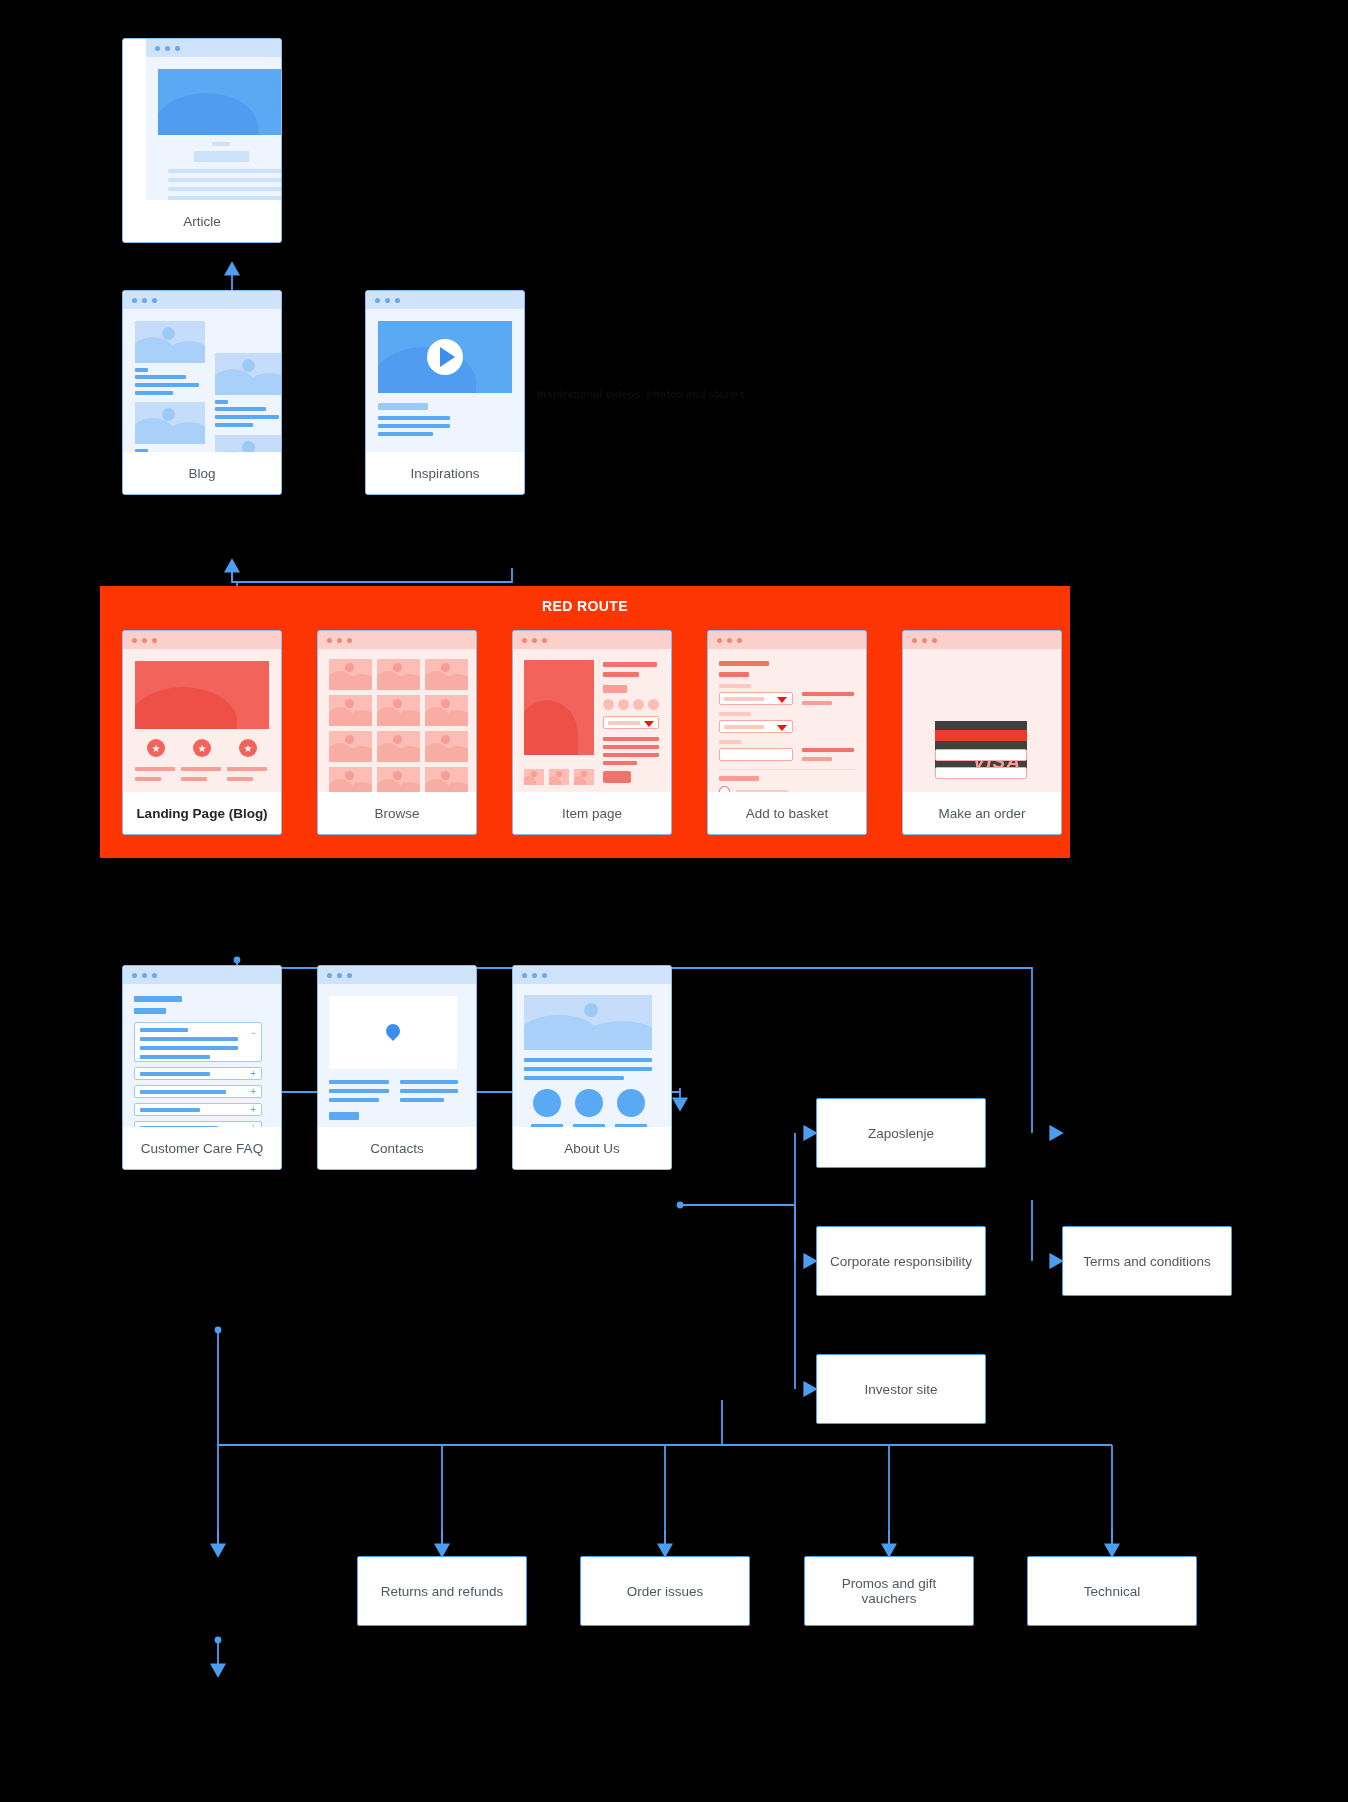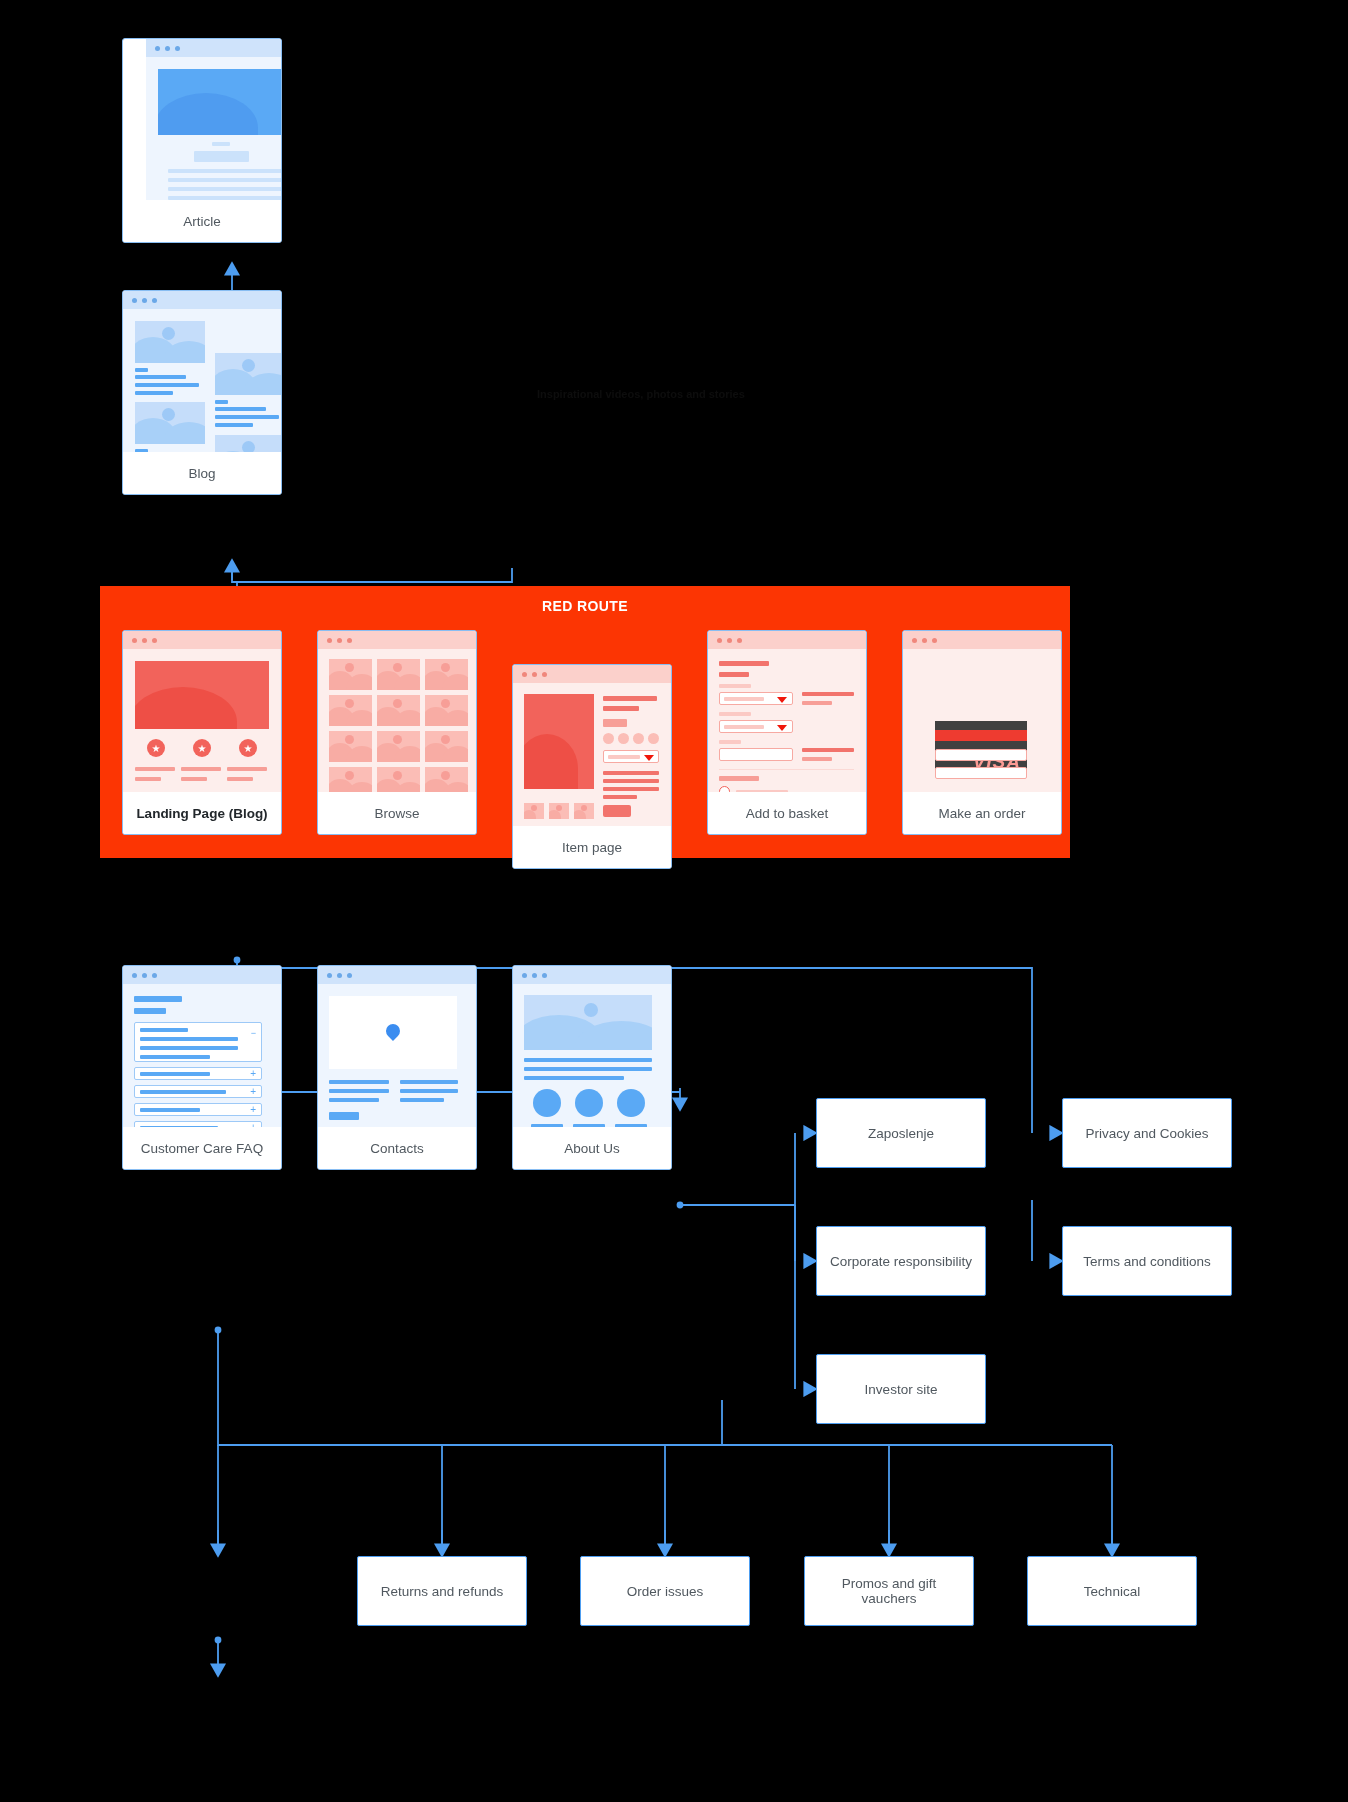--- a/index.html
+++ b/index.html
@@ -216,20 +216,40 @@
 
       <div class="ph" style="left:92px;top:126px;width:70px;height:40px;">
         <div class="sun" style="left:27px;top:6px;width:13px;height:13px;"></div>
         <div class="hill" style="left:-6px;top:16px;width:48px;height:40px;"></div>
         <div class="hill" style="left:28px;top:20px;width:52px;height:40px;"></div>
       </div>
     </div>
     <div class="caption">Blog</div>
   </div>
 
+  <div class="card" style="left:365px;top:290px;width:160px;height:205px;">
+    <div class="chrome">
+      <span class="dot"></span>
+      <span class="dot"></span>
+      <span class="dot"></span>
+    </div>
+    <div class="body" style="height:163px;">
+      <div class="hero" style="left:12px;top:12px;width:134px;height:72px;">
+        <div class="hill2" style="left:-6px;top:26px;width:104px;height:72px;"></div>
+      </div>
+      <div class="play" style="left:61px;top:30px;width:36px;height:36px;">
+          <i></i>
+        </div>
+      <div class="bar" style="left:12px;top:94px;width:50px;height:7px;"></div>
+      <div class="bar d" style="left:12px;top:107px;width:72px;height:4px;"></div>
+      <div class="bar d" style="left:12px;top:115px;width:72px;height:4px;"></div>
+      <div class="bar d" style="left:12px;top:123px;width:55px;height:4px;"></div>
+    </div>
+    <div class="caption">Inspirations</div>
+  </div>
 
   <div class="note" style="left:537px;top:388px;">Inspirational videos, photos and stories</div>
 
   <div class="band" style="left:100px;top:586px;width:970px;height:272px;"></div>
   <div class="band-title" style="left:100px;top:598px;width:970px;">RED ROUTE</div>
 
   <div class="card red bold" style="left:122px;top:630px;width:160px;height:205px;">
     <div class="chrome">
       <span class="dot"></span>
       <span class="dot"></span>
@@ -319,21 +339,21 @@
         </div>
       <div class="rph" style="left:107px;top:118px;width:43px;height:31px;">
           <div class="sun" style="left:16px;top:4px;width:9px;height:9px;"></div>
           <div class="hill" style="left:-4px;top:12px;width:30px;height:30px;"></div>
           <div class="hill" style="left:17px;top:15px;width:32px;height:30px;"></div>
         </div>
     </div>
     <div class="caption">Browse</div>
   </div>
 
-  <div class="card red" style="left:512px;top:630px;width:160px;height:205px;margin-top:34px;">
+  <div class="card red" style="left:512px;top:630px;width:160px;height:205px;">
     <div class="chrome">
       <span class="dot"></span>
       <span class="dot"></span>
       <span class="dot"></span>
     </div>
     <div class="body" style="height:163px;">
       <div class="rhero" style="left:11px;top:11px;width:70px;height:95px;">
         <div class="hill2" style="left:-8px;top:40px;width:62px;height:70px;"></div>
       </div>
       <div class="rbar" style="left:90px;top:13px;width:54px;height:5px;"></div>
@@ -501,21 +521,20 @@
       <div class="bar d" style="left:60px;top:140px;width:32px;height:4px;"></div>
       <div class="bar d" style="left:102px;top:140px;width:32px;height:4px;"></div>
     </div>
     <div class="caption">About Us</div>
   </div>
 
   <div class="box" style="left:816px;top:1098px;width:170px;height:70px;">Zaposlenje</div>
   <div class="box" style="left:816px;top:1226px;width:170px;height:70px;">Corporate responsibility</div>
   <div class="box" style="left:816px;top:1354px;width:170px;height:70px;">Investor site</div>
 
-  <div class="box" style="left:1062px;top:1098px;width:170px;height:70px;">Privacy and Cookies</div>
   <div class="box" style="left:1062px;top:1226px;width:170px;height:70px;">Terms and conditions</div>
 
   <div class="box" style="left:357px;top:1556px;width:170px;height:70px;">Returns and refunds</div>
   <div class="box" style="left:580px;top:1556px;width:170px;height:70px;">Order issues</div>
   <div class="box" style="left:804px;top:1556px;width:170px;height:70px;">Promos and gift vauchers</div>
   <div class="box" style="left:1027px;top:1556px;width:170px;height:70px;">Technical</div>
 
 
 </div>
 

